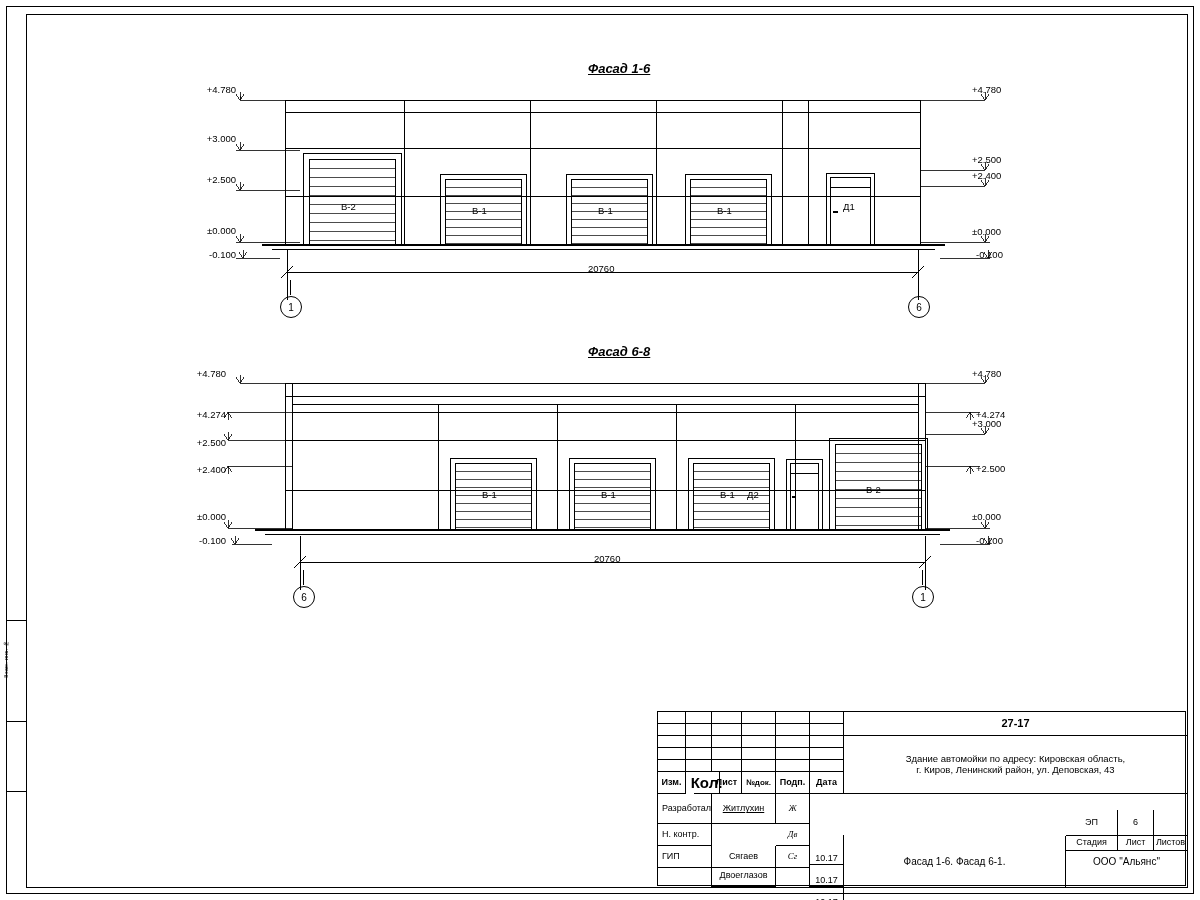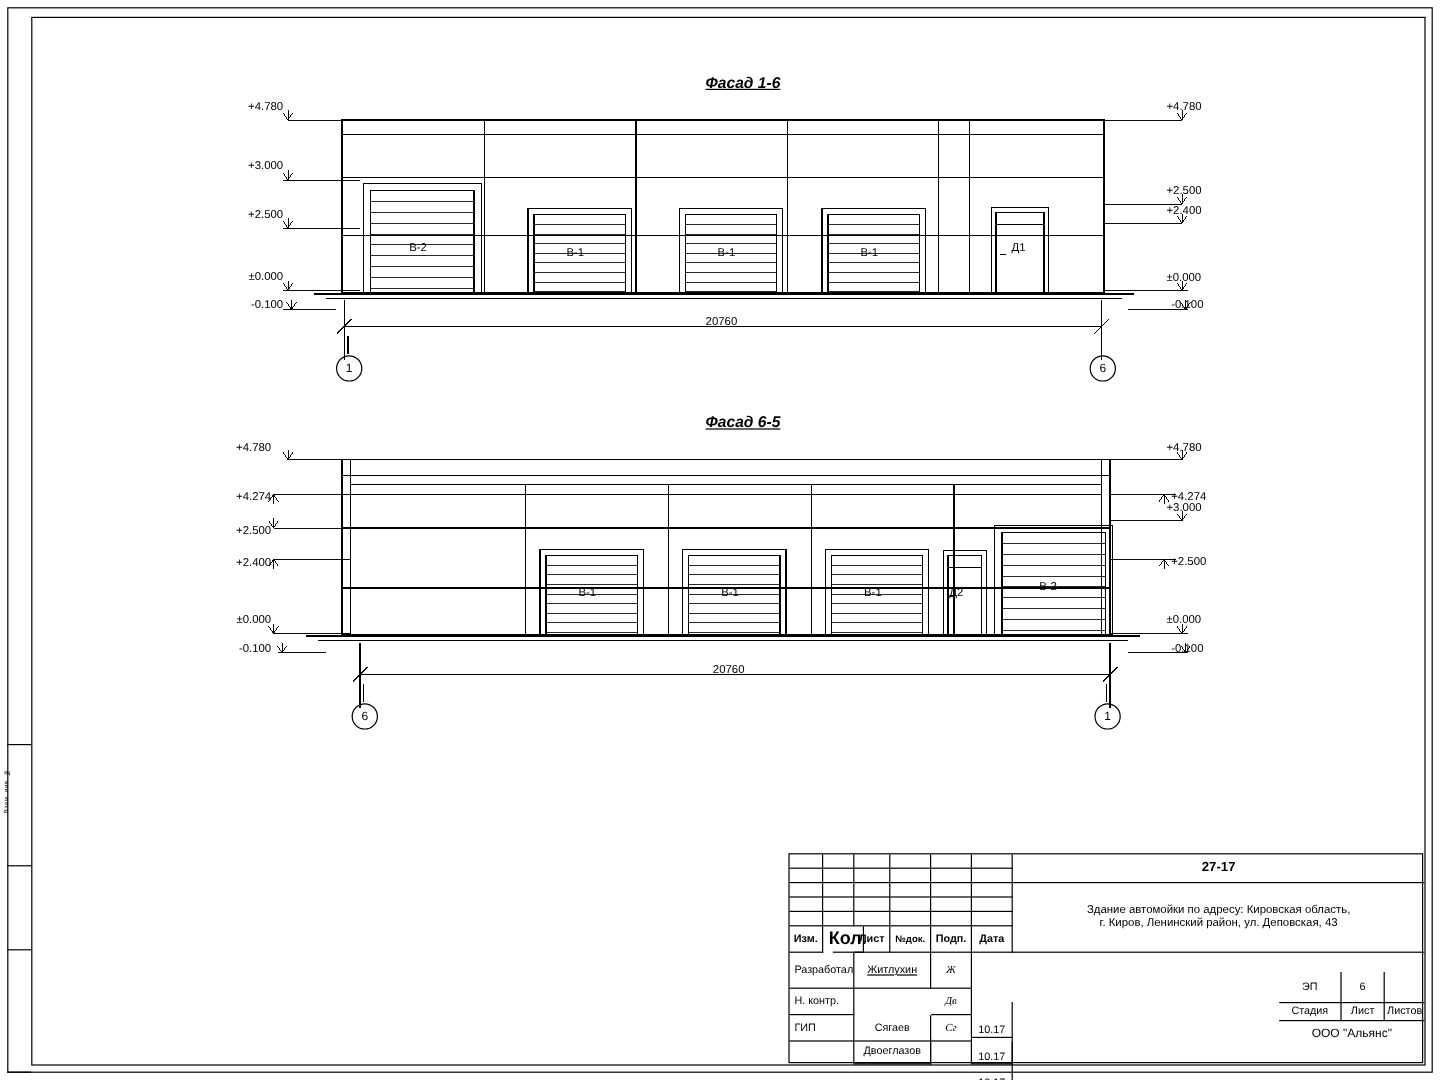--- a/index.html
+++ b/index.html
@@ -37,21 +37,21 @@
   <div class="frame-inner"></div>
 
   <div class="leftstrip">
     <div class="cell" style="top:0px;height:100px;"></div>
     <div class="cell" style="top:100px;height:70px;"></div>
     <div class="cell" style="top:170px;height:102px;"></div>
   </div>
   <div class="vlabel">Взам. инв. №</div>
 
   <div class="ttl" style="left:568px;top:61px;">Фасад 1-6</div>
-  <div class="ttl" style="left:568px;top:344px;">Фасад 6-5</div>
+  <div class="ttl" style="left:568px;top:344px;">Фасад 6-8</div>
 
   <svg class="dwg" viewBox="0 0 1200 900">
     <g stroke="#000" fill="none" stroke-width="1" shape-rendering="crispEdges">
 
       <rect x="285" y="100" width="635" height="144"></rect>
 
       <line x1="285" y1="112" x2="920" y2="112"></line>
 
       <line x1="404" y1="100" x2="404" y2="244"></line>
       <line x1="530" y1="100" x2="530" y2="244"></line>
@@ -331,21 +331,21 @@
   <div class="lbl" style="left:972px;top:368px;">+4.780</div>
   <div class="lbl" style="left:976px;top:409px;">+4.274</div>
   <div class="lbl" style="left:972px;top:418px;">+3.000</div>
   <div class="lbl" style="left:976px;top:463px;">+2.500</div>
   <div class="lbl" style="left:972px;top:511px;">±0.000</div>
   <div class="lbl" style="left:976px;top:535px;">-0.100</div>
 
   <div class="lbl" style="left:482px;top:489px;">В-1</div>
   <div class="lbl" style="left:601px;top:489px;">В-1</div>
   <div class="lbl" style="left:720px;top:489px;">В-1</div>
-  <div class="lbl" style="left:791px;top:489px;">Д2</div>
+  <div class="lbl" style="left:747px;top:489px;">Д2</div>
   <div class="lbl" style="left:866px;top:484px;">В-2</div>
 
   <div class="lbl" style="left:594px;top:553px;">20760</div>
 
   <div class="circ" style="left:293px;top:586px;">6</div>
   <div class="circ" style="left:912px;top:586px;">1</div>
 
   <div class="tb">
 
     <div class="c br bb" style="left:0;top:0;width:28px;height:12px;"></div>
@@ -419,16 +419,17 @@
 
 
     <div class="c br bb small" style="left:408px;top:82px;width:52px;height:16px;">Стадия</div>
     <div class="c br bb small" style="left:460px;top:82px;width:36px;height:16px;">Лист</div>
     <div class="c bb small" style="left:496px;top:82px;width:33px;height:16px;">Листов</div>
 
     <div class="c br bb" style="left:408px;top:98px;width:52px;height:26px;">ЭП</div>
     <div class="c br bb" style="left:460px;top:98px;width:36px;height:26px;">6</div>
     <div class="c bb" style="left:496px;top:98px;width:33px;height:26px;"></div>
 
+    <div class="c br" style="left:186px;top:124px;width:222px;height:51px;font-size:10px;">Фасад 1-6. Фасад 6-1.</div>
     <div class="c" style="left:408px;top:124px;width:121px;height:51px;font-size:10px;">ООО "Альянс"</div>
   </div>
 
 </div>
 
 </body></html>

